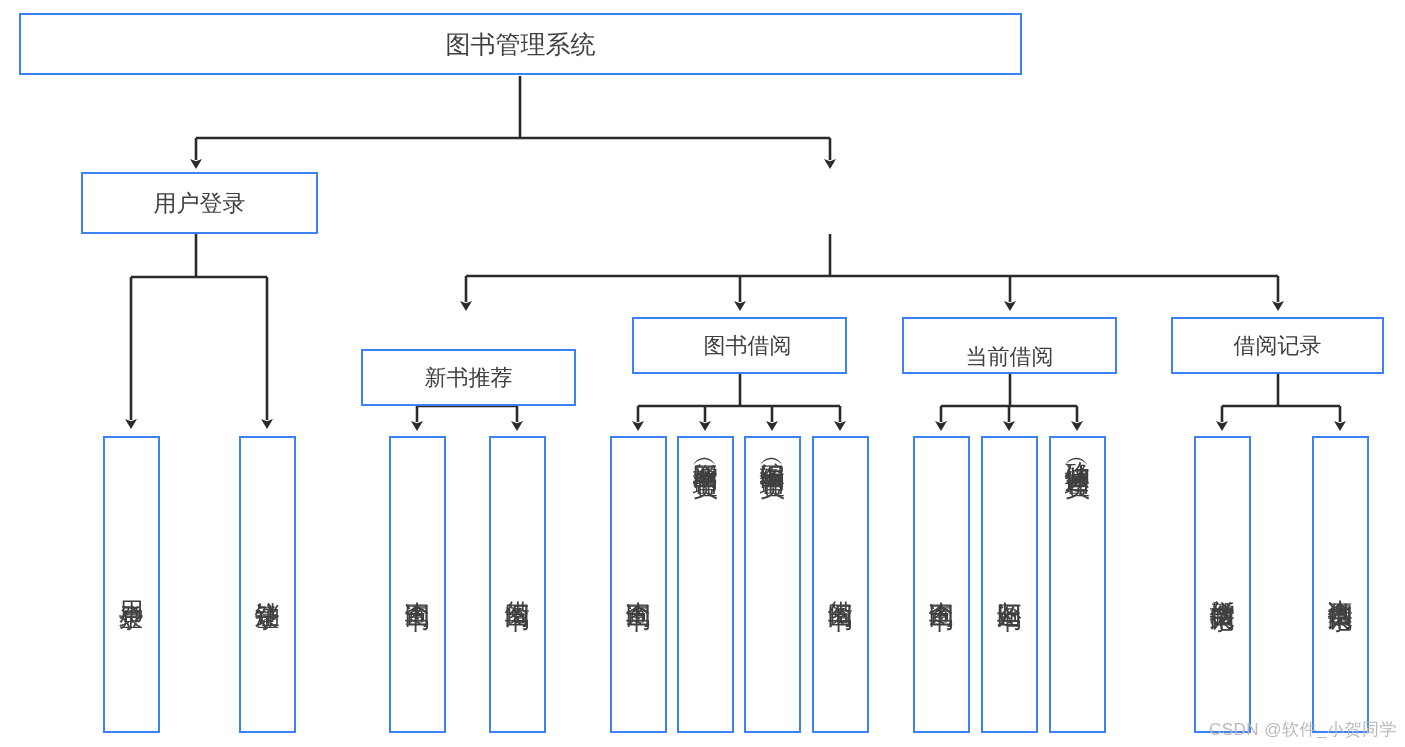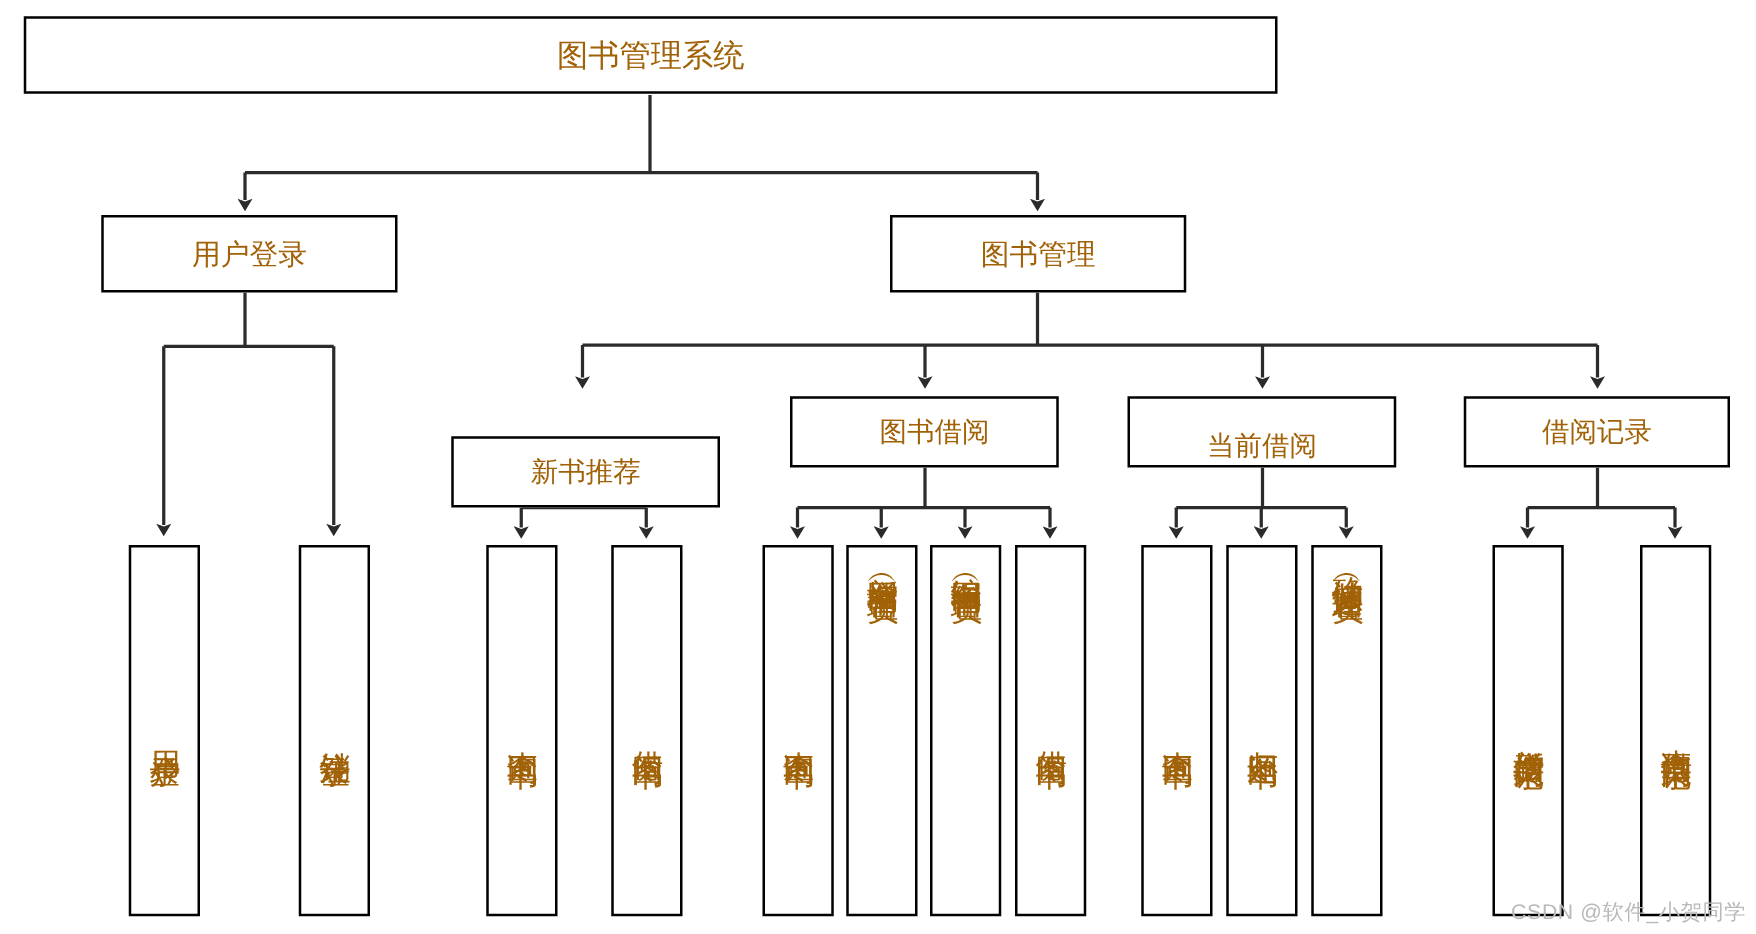--- a/index.html
+++ b/index.html
@@ -23,25 +23,25 @@
     left: 0;
     top: 0;
     width: 1405px;
     height: 747px;
     pointer-events: none;
   }
   .node {
     position: absolute;
     box-sizing: border-box;
     background: #ffffff;
-    border: 2px solid #000000;
+    border: 2px solid #3b82f6;
     display: flex;
     align-items: center;
     justify-content: center;
-    color: #a16207;
+    color: #404040;
   }
   .node.root {
     font-size: 25px;
   }
   .node.level2 {
     font-size: 23px;
   }
   .node.level3 {
     font-size: 22px;
   }
@@ -131,23 +131,20 @@
     </g>
   </svg>
 
   <div class="node root" style="left:19px; top:13px; width:1003px; height:62px;">
     <span>图书管理系统</span>
   </div>
 
   <div class="node level2" style="left:81px; top:172px; width:237px; height:62px;">
     <span>用户登录</span>
   </div>
-  <div class="node level2" style="left:712px; top:172px; width:237px; height:62px;">
-    <span>图书管理</span>
-  </div>
 
   <div class="node level3" style="left:361px; top:317px; width:215px; height:57px;margin-top:32px;">
     <span>新书推荐</span>
   </div>
   <div class="node level3" style="left:632px; top:317px; width:215px; height:57px;padding-left:16px;">
     <span>图书借阅</span>
   </div>
   <div class="node level3" style="left:902px; top:317px; width:215px; height:57px;align-items:flex-end;">
     <span>当前借阅</span>
   </div>

